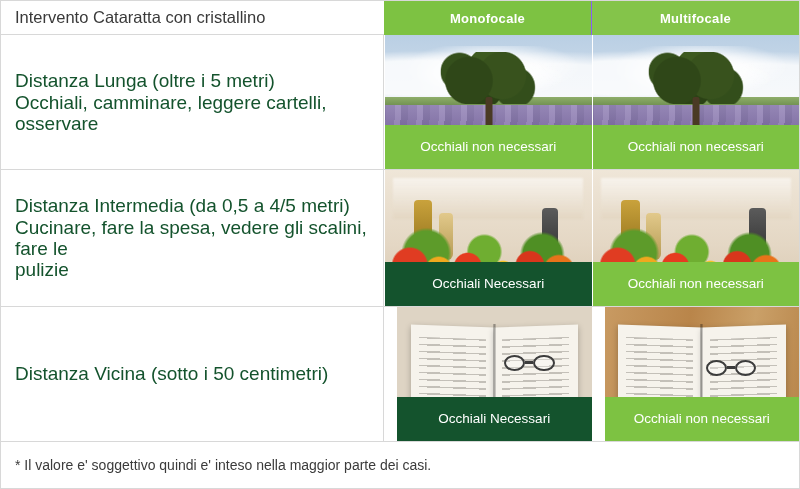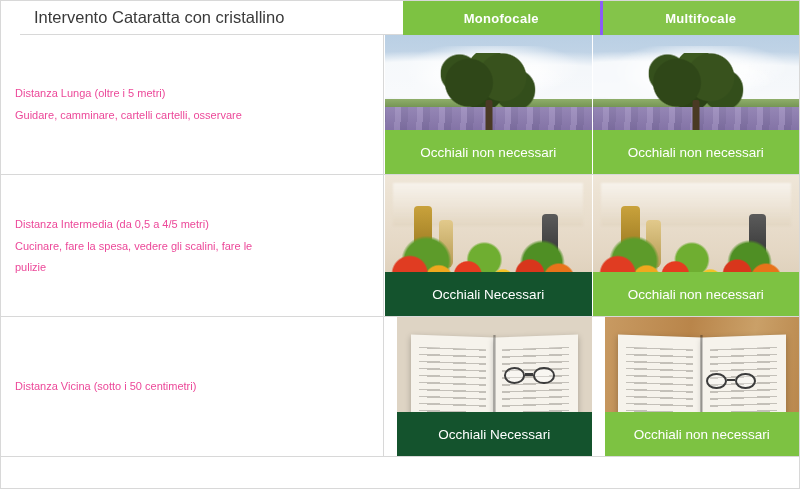--- a/index.html
+++ b/index.html
@@ -13,63 +13,62 @@
   .table {
     width: 800px; height: 489px;
     display: flex; flex-direction: column;
     border: 1px solid #d8d8d8;
   }
   
   .header-row {
     display: flex;
     height: 34px;
     flex: 0 0 34px;
-    padding-left: 19px;
   }
   .header-title {
     width: 383px;
     display: flex; align-items: center;
     padding-left: 14px;
     font-size: 16.5px;
     color: #3a3a3a;
     background: #ffffff;
     border-bottom: 1px solid #d8d8d8;
   }
   .header-cell {
     flex: 1;
     display: flex; align-items: center; justify-content: center;
     color: #ffffff;
     font-size: 13px;
     font-weight: bold;
     letter-spacing: .3px;
     background: #7dbf45;
   }
   .header-cell.mono { background: #7dc242; }
-  .header-cell.multi { background: #84c44a; border-left: 3px solid #8b5cf6; }
+  .header-cell.multi { background: #84c44a; border-left: 1px solid #8b5cf6; }
 
   
   .row {
     display: flex;
     border-bottom: 1px solid #d8d8d8;
   }
   .row.r1 { height: 140px; }
   .row.r2 { height: 142px; }
   .row.r3 { height: 140px; gap: 12px; }
 
   .desc {
     width: 383px;
     display: flex; flex-direction: column; justify-content: center;
     padding: 0 16px 0 14px;
     border-right: 1px solid #d8d8d8;
     background: #ffffff;
   }
   .desc .line {
-    font-size: 11px;
+    font-size: 19px;
     line-height: 21px;
-    color: #ec4899;
+    color: #14532d;
   }
   .desc .line.title { margin-bottom: 1px; }
 
   .imgcell {
     flex: 1;
     position: relative;
     overflow: hidden;
     border-left: 1px solid #ffffff;
   }
   .imgcell:first-of-type { border-left: none; }
@@ -204,21 +203,21 @@
 
   <div class="header-row">
     <div class="header-title">Intervento Cataratta con cristallino</div>
     <div class="header-cell mono">Monofocale</div>
     <div class="header-cell multi">Multifocale</div>
   </div>
 
   <div class="row r1">
     <div class="desc">
       <div class="line title">Distanza Lunga (oltre i 5 metri)</div>
-      <div class="line">Guidare, camminare, cartelli cartelli, osservare</div>
+      <div class="line">Occhiali, camminare, leggere cartelli, osservare</div>
     </div>
 
     <div class="imgcell">
       <div class="scene-field">
         <div class="sky-clouds"></div>
         <div class="horizon"></div>
         <div class="rows"></div>
         <div class="tree">
             <div class="canopy"></div>
             <div class="trunk"></div>
@@ -308,13 +307,14 @@
         <div class="glasses" style="left:52%; top:40%;">
           <div class="lens l"></div>
             <div class="bridge"></div>
             <div class="lens r"></div>
         </div>
       </div>
       <div class="caption ok">Occhiali non necessari</div>
     </div>
   </div>
 
+  <div class="footer">* Il valore e' soggettivo quindi e' inteso nella maggior parte dei casi.</div>
 </div>
 
 </body></html>

